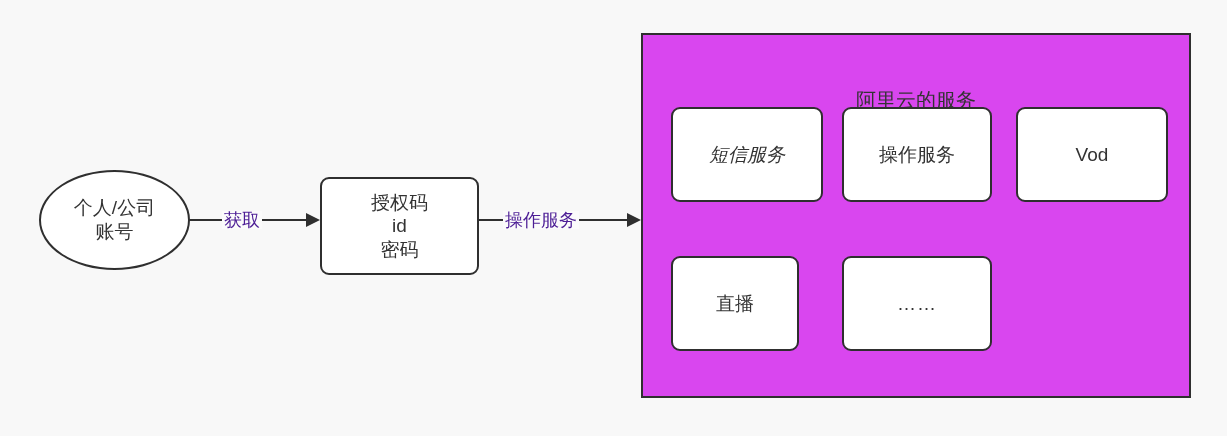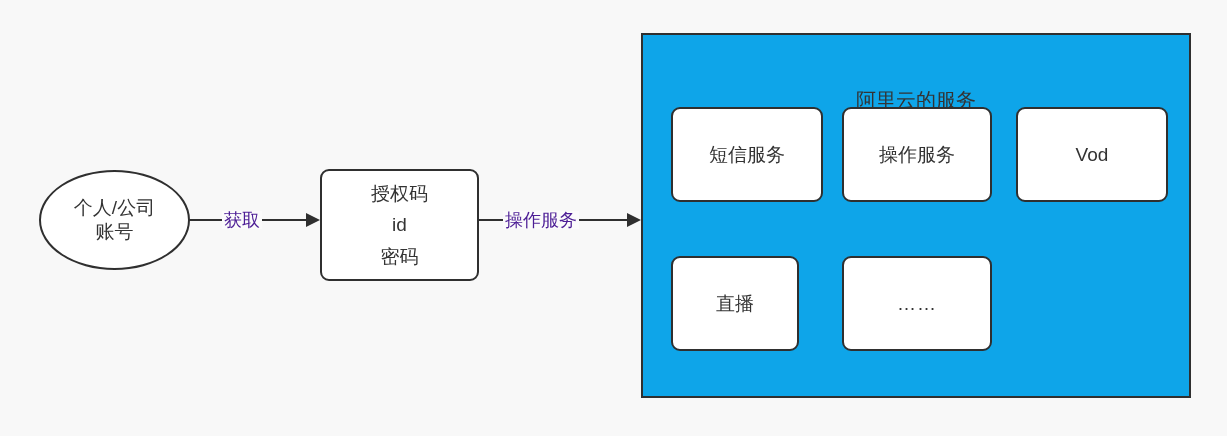--- a/index.html
+++ b/index.html
@@ -40,33 +40,32 @@
   }
   .actor-ellipse .ln {
     font-size: 19px;
     white-space: nowrap;
   }
 
   
   .cred-box {
     position: absolute;
     left: 320px;
-    top: 169px;
+    top: 177px;
     width: 159px;
-    height: 112px;
+    height: 98px;
     box-sizing: border-box;
     border: 2.4px solid #2f2f2f;
     border-radius: 9px;
     background: #ffffff;
     display: flex;
     flex-direction: column;
     align-items: center;
     justify-content: center;
     line-height: 1.24;
-    gap: 8px;
   }
   .cred-box .ln {
     font-size: 19px;
     white-space: nowrap;
   }
 
   
   .arrow {
     position: absolute;
     height: 22px;
@@ -115,21 +114,21 @@
 
   
   .cloud-container {
     position: absolute;
     left: 641px;
     top: 33px;
     width: 550px;
     height: 365px;
     box-sizing: border-box;
     border: 2.4px solid #2f2f2f;
-    background: #0ea5e9;
+    background: #d946ef;
   }
   .cloud-title {
     position: absolute;
     left: 0;
     right: 0;
     top: 55px;
     text-align: center;
     font-size: 20px;
     color: #333333;
     line-height: 1;
@@ -142,21 +141,21 @@
     background: #ffffff;
     display: flex;
     align-items: center;
     justify-content: center;
     font-size: 19px;
     color: #333333;
     white-space: nowrap;
   }
   .service-box.dots { letter-spacing: 1px; }
 
-  #svc-sms     { left: 28px;  top: 72px;  width: 152px; height: 95px; }
+  #svc-sms     { left: 28px;  top: 72px;  width: 152px; height: 95px; font-style: italic; }
   #svc-storage { left: 199px; top: 72px;  width: 150px; height: 95px; }
   #svc-vod     { left: 373px; top: 72px;  width: 152px; height: 95px; }
   #svc-live    { left: 28px;  top: 221px; width: 128px; height: 95px; }
   #svc-more    { left: 199px; top: 221px; width: 150px; height: 95px; }
 </style>
 </head>
 <body>
 
 <div id="canvas">
 

